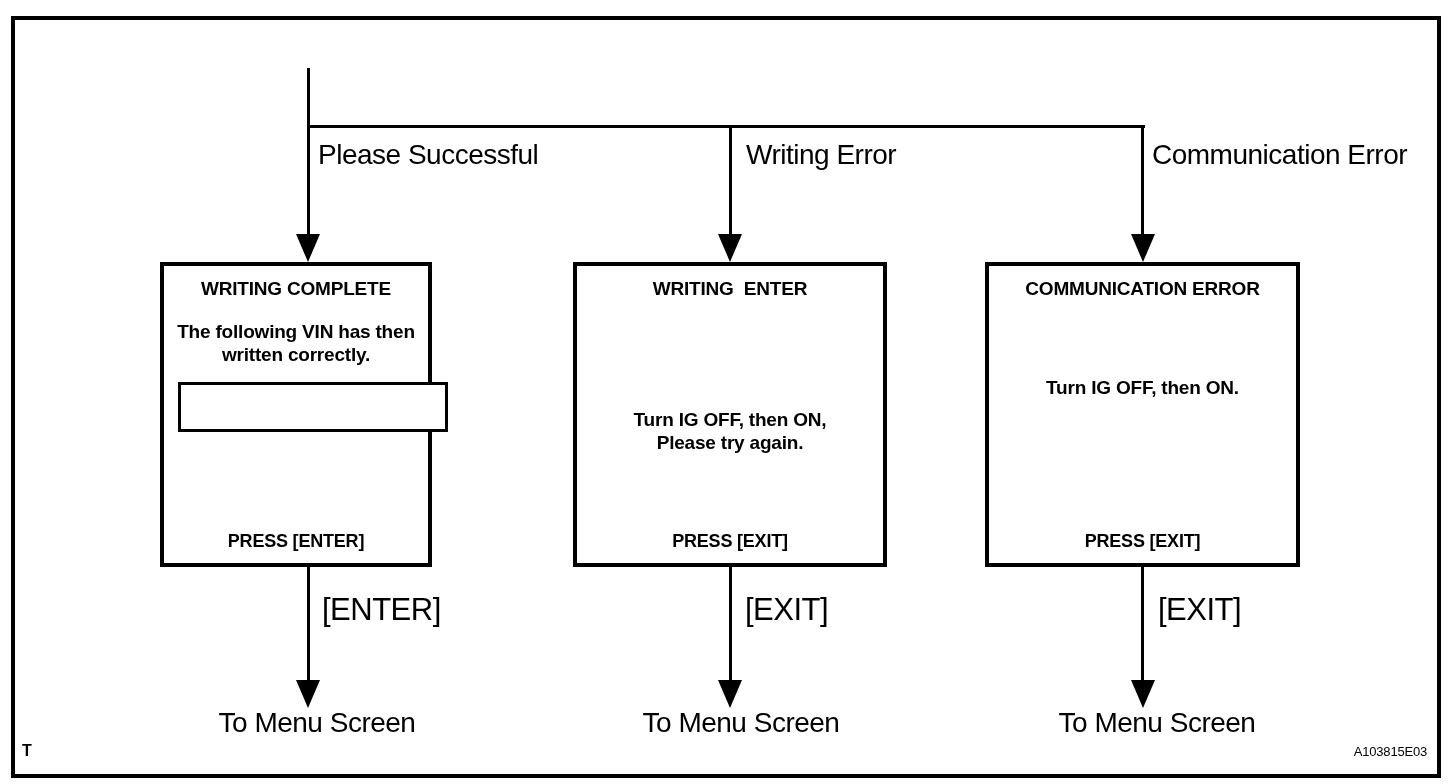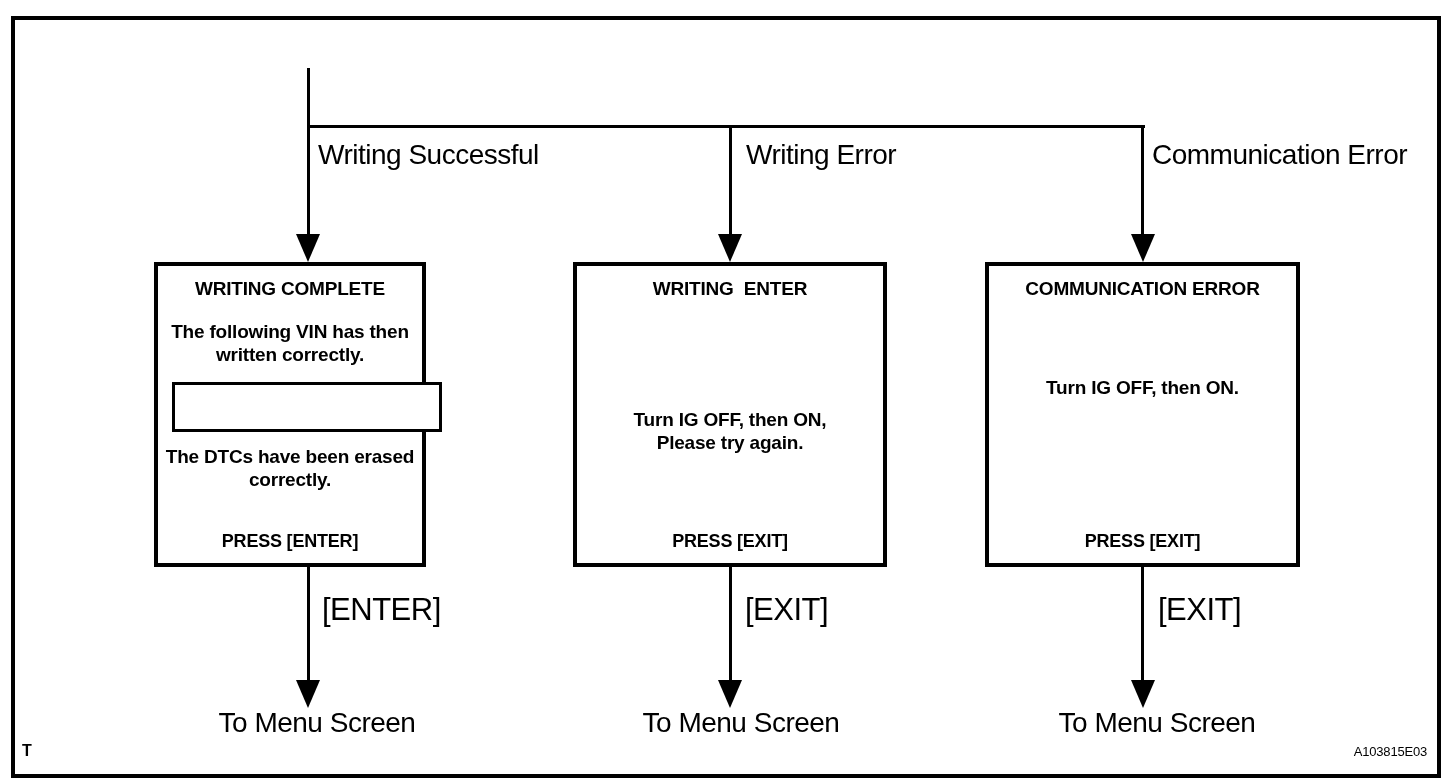--- a/index.html
+++ b/index.html
@@ -90,31 +90,29 @@
 
   <div class="vline" style="left:307px; top:68px;  width:3px; height:166px;"></div>
   <div class="hline" style="left:307px; top:125px; width:838px; height:3px;"></div>
   <div class="vline" style="left:729px;  top:125px; width:3px; height:109px;"></div>
   <div class="vline" style="left:1141px; top:125px; width:3px; height:109px;"></div>
 
   <div class="arrowhead" style="left:296px;  top:234px;"></div>
   <div class="arrowhead" style="left:718px;  top:234px;"></div>
   <div class="arrowhead" style="left:1131px; top:234px;"></div>
 
-  <div class="branch-label" style="left:318px;  top:140px;">Writing Successful</div>
+  <div class="branch-label" style="left:318px;  top:140px;">Please Successful</div>
   <div class="branch-label" style="left:746px;  top:140px;">Writing Error</div>
   <div class="branch-label" style="left:1152px; top:140px;">Communication Error</div>
 
-  <div class="screen-box" style="left:154px; top:262px; width:272px; height:305px;">
+  <div class="screen-box" style="left:160px; top:262px; width:272px; height:305px;">
     <div class="screen-title" style="top:12px;">WRITING COMPLETE</div>
     <div class="screen-body" style="top:54px;">The following VIN has then
 written correctly.</div>
     <div class="vin-field" style="left:14px; top:116px; width:270px; height:50px;"></div>
-    <div class="screen-body" style="top:179px;">The DTCs have been erased
-correctly.</div>
     <div class="screen-footer" style="top:265px;">PRESS [ENTER]</div>
   </div>
 
   <div class="screen-box" style="left:573px; top:262px; width:314px; height:305px;">
     <div class="screen-title" style="top:12px;">WRITING  ENTER</div>
     <div class="screen-body" style="top:112px;margin-top:30px;">Turn IG OFF, then ON,
 Please try again.</div>
     <div class="screen-footer" style="top:265px;">PRESS [EXIT]</div>
   </div>
 

